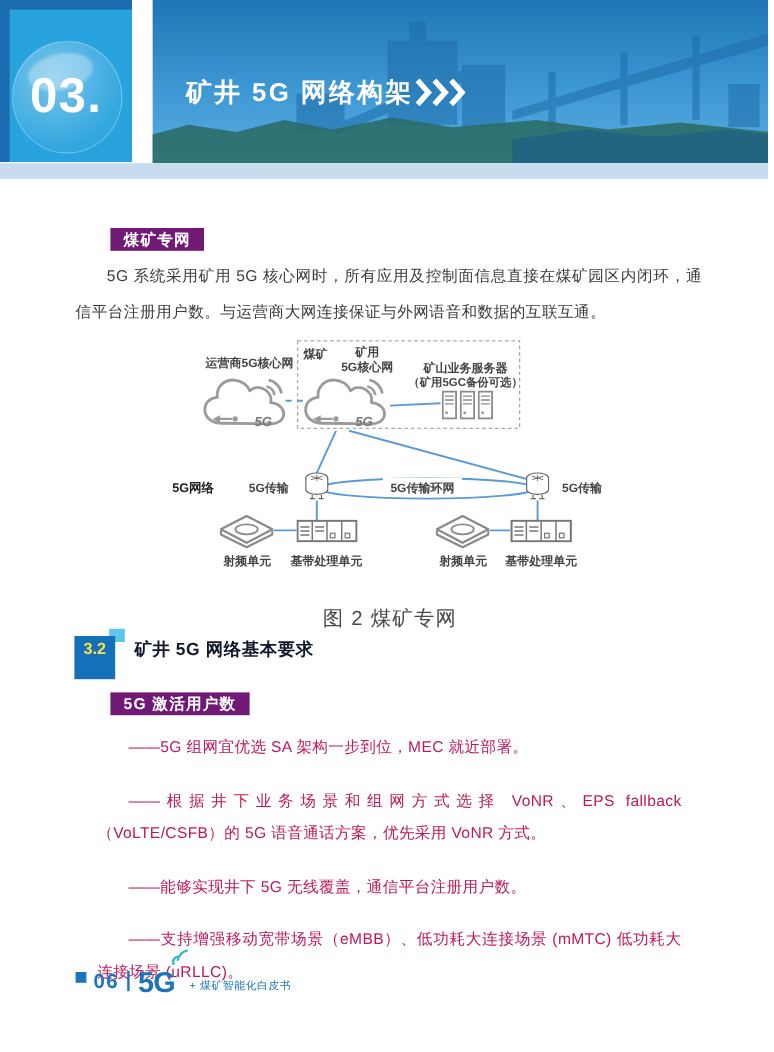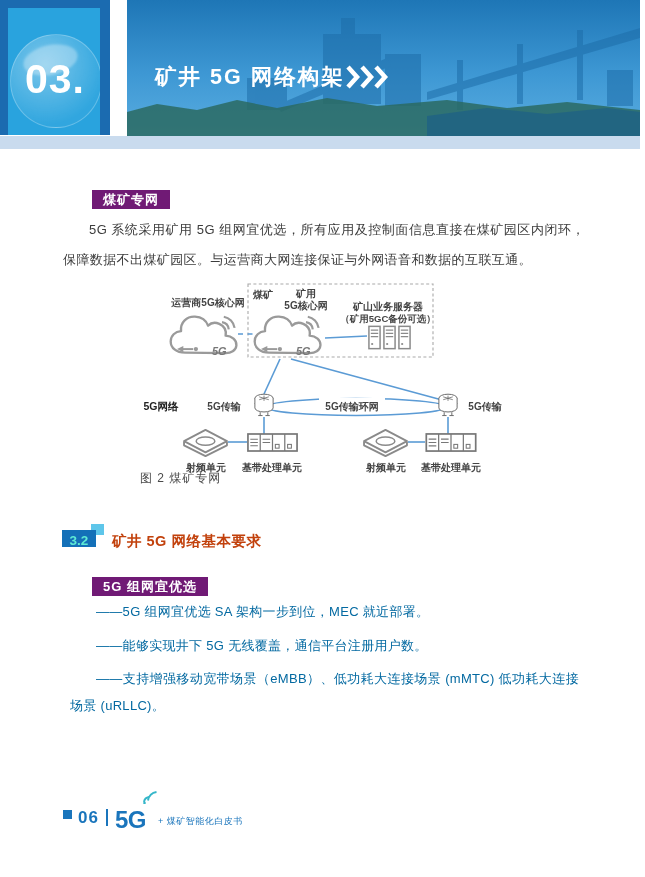--- a/index.html
+++ b/index.html
@@ -1,55 +1,55 @@
 <!DOCTYPE html>
 <html><head>
 <meta charset="utf-8">
 <style>
   html,body{margin:0;padding:0;background:#ffffff;}
   body{font-family:"Liberation Sans","DejaVu Sans",sans-serif;}
   #page{position:relative;width:645px;height:877px;background:#ffffff;overflow:hidden;}
 
   
   .chapter-block{position:absolute;left:0;top:0;width:110px;height:135px;background:#1b6bb0;}
-  .chapter-inner{position:absolute;left:8px;top:8px;width:92px;height:127px;background:#29a3de;overflow:hidden;}
+  .chapter-inner{position:absolute;left:8px;top:8px;width:102px;height:127px;background:#29a3de;overflow:hidden;}
   .globe{position:absolute;left:2px;top:26px;width:90px;height:92px;border-radius:50%;
          background:radial-gradient(circle at 38% 32%, rgba(255,255,255,.38), rgba(255,255,255,.12) 55%, rgba(255,255,255,.04) 72%);
          border:1px solid rgba(255,255,255,.25);}
   .globe::after{content:"";position:absolute;left:12px;top:10px;width:55px;height:30px;border-radius:50%;
          background:rgba(255,255,255,.30);filter:blur(1px);transform:rotate(-12deg);}
   .chapter-num{position:absolute;left:0;top:48px;width:94px;text-align:center;
          color:#ffffff;font-size:41px;font-weight:bold;letter-spacing:1px;}
   .banner{position:absolute;left:127px;top:0;width:513px;height:136px;}
   .banner svg{display:block;}
   .banner-title{position:absolute;left:28px;top:62px;display:flex;align-items:center;}
   .banner-title .t{color:#ffffff;font-size:21.5px;font-weight:bold;letter-spacing:2px;white-space:nowrap;}
   .pale-band{position:absolute;left:0;top:136px;width:640px;height:13px;background:#c9dbee;}
 
   
   .badge{position:absolute;height:19px;line-height:19px;padding:0 11px;background:#701a75;
          color:#ffffff;font-size:13px;font-weight:bold;letter-spacing:1px;}
   .para{position:absolute;left:63px;width:522px;font-size:13px;line-height:30px;color:#3c3c3c;
         text-indent:2em;letter-spacing:0.4px;text-align:justify;}
   .bullets{position:absolute;left:63px;top:592px;width:523px;}
-  .bullets p{margin:7px;font-size:13px;line-height:26.5px;color:#0369a1;text-indent:2em;
+  .bullets p{margin:18px;font-size:13px;line-height:26.5px;color:#be185d;text-indent:2em;
         letter-spacing:0.3px;text-align:justify;}
 
   
   .diagram{position:absolute;left:140px;top:283px;width:370px;height:200px;}
   .diagram svg{display:block;}
-  .fig-caption{position:absolute;left:140px;top:470px;width:370px;text-align:left;
-        font-size:12px;color:#4a4a4a;letter-spacing:1px;}
+  .fig-caption{position:absolute;left:140px;top:504px;width:370px;text-align:center;
+        font-size:17px;color:#4a4a4a;letter-spacing:1px;}
   text{font-family:"Liberation Sans","DejaVu Sans",sans-serif;}
 
   
   .sec-square{position:absolute;left:91px;top:524px;width:13px;height:11px;background:#5ec6ea;z-index:1;}
-  .sec-numbox{position:absolute;left:62px;top:530px;width:34px;height:17px;background:#1470b8;z-index:2;
-        color:#5eead4;font-size:13.5px;font-weight:bold;text-align:center;line-height:21px;}
-  .sec-title{position:absolute;left:112px;top:532px;font-size:14.5px;font-weight:bold;color:#c2410c;
+  .sec-numbox{position:absolute;left:62px;top:530px;width:34px;height:36px;background:#1470b8;z-index:2;
+        color:#fde047;font-size:13.5px;font-weight:bold;text-align:center;line-height:21px;}
+  .sec-title{position:absolute;left:112px;top:532px;font-size:14.5px;font-weight:bold;color:#0f172a;
         letter-spacing:0.5px;}
 
   
   .footer{position:absolute;left:63px;top:806px;display:flex;align-items:flex-start;color:#1a75bc;}
   .footer .sq{width:9px;height:9px;background:#1a75bc;margin-right:6px;margin-top:4px;}
   .footer .pg{font-size:17px;font-weight:bold;letter-spacing:1px;margin-top:2px;}
   .footer .bar{width:2px;height:17px;background:#1a75bc;margin:3px 7px 0 7px;}
   .footer .brand{position:relative;font-size:24px;font-weight:bold;letter-spacing:-0.5px;}
   .footer .wifi{position:absolute;top:-7px;right:-11px;}
   .footer .book{font-size:9px;font-weight:normal;margin-left:12px;margin-top:9px;letter-spacing:0.5px;}
@@ -99,21 +99,21 @@
           <polyline points="3,2 12,12 3,22"></polyline>
           <polyline points="17,2 26,12 17,22"></polyline>
           <polyline points="31,2 40,12 31,22"></polyline>
         </g>
       </svg>
     </div>
   </div>
   <div class="pale-band"></div>
 
   <div class="badge" style="left:92px;top:190px;">煤矿专网</div>
-  <div class="para" style="top:215px;">5G 系统采用矿用 5G 组网宜优选，所有应用及控制面信息直接在煤矿园区内闭环，保障数据不出煤矿园区。与运营商大网连接保证与外网语音和数据的互联互通。</div>
+  <div class="para" style="top:215px;">5G 系统采用矿用 5G 核心网时，所有应用及控制面信息直接在煤矿园区内闭环，通信平台注册用户数。与运营商大网连接保证与外网语音和数据的互联互通。</div>
 
   <div class="diagram">
     <svg width="370" height="200" viewBox="0 0 370 200">
       <defs>
         <symbol id="cloud" viewBox="0 0 80 52">
           <path d="M19 44 C 9 44 3 38.5 3 31.5 C 3 25 8 20.5 14.5 20 C 13.5 10 21 3.5 30 4 C 37 4.4 42.5 8.5 44.5 14 C 47.5 11 52.5 10 57 12 C 62.5 14.5 65 19.5 64 25 C 71 25.5 76.5 30 76 36 C 75.5 41.5 70 45 63 44.5 Z" fill="#ffffff" stroke="#9a9a9a" stroke-width="2.6" stroke-linejoin="round"></path>
           <path d="M60 10 a9 9 0 0 1 7.5 8" fill="none" stroke="#9a9a9a" stroke-width="2.4"></path>
           <path d="M62 4 a15 15 0 0 1 12 12.5" fill="none" stroke="#9a9a9a" stroke-width="2.4"></path>
           <circle cx="31" cy="40" r="2.4" fill="#9a9a9a"></circle>
           <path d="M28 40 H16" stroke="#9a9a9a" stroke-width="2.2"></path>
@@ -202,24 +202,25 @@
         <text x="311" y="188" text-anchor="middle">基带处理单元</text>
       </g>
     </svg>
   </div>
   <div class="fig-caption">图 2 煤矿专网</div>
 
   <div class="sec-square"></div>
   <div class="sec-numbox">3.2</div>
   <div class="sec-title">矿井 5G 网络基本要求</div>
 
-  <div class="badge" style="left:92px;top:577px;">5G 组网宜优选</div>
+  <div class="badge" style="left:92px;top:577px;">5G 激活用户数</div>
 
   <div class="bullets">
     <p>——5G 组网宜优选 SA 架构一步到位，MEC 就近部署。</p>
+    <p>——根据井下业务场景和组网方式选择 VoNR、EPS fallback（VoLTE/CSFB）的 5G 语音通话方案，优先采用 VoNR 方式。</p>
     <p>——能够实现井下 5G 无线覆盖，通信平台注册用户数。</p>
     <p>——支持增强移动宽带场景（eMBB）、低功耗大连接场景 (mMTC) 低功耗大连接场景 (uRLLC)。</p>
   </div>
 
   <div class="footer">
     <span class="sq"></span>
     <span class="pg">06</span>
     <span class="bar"></span>
     <span class="brand">5G</span>
     <span style="position:relative;width:0;">

